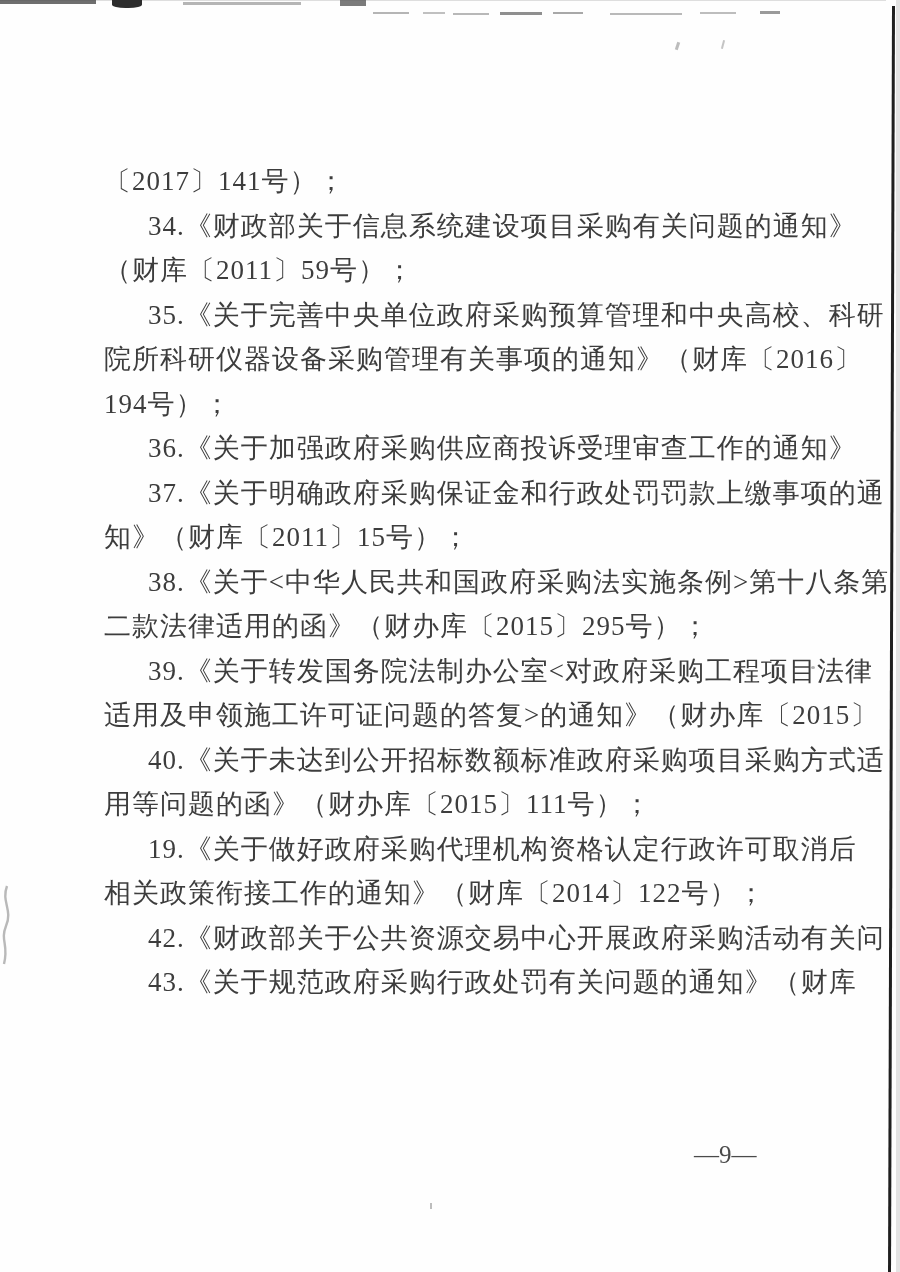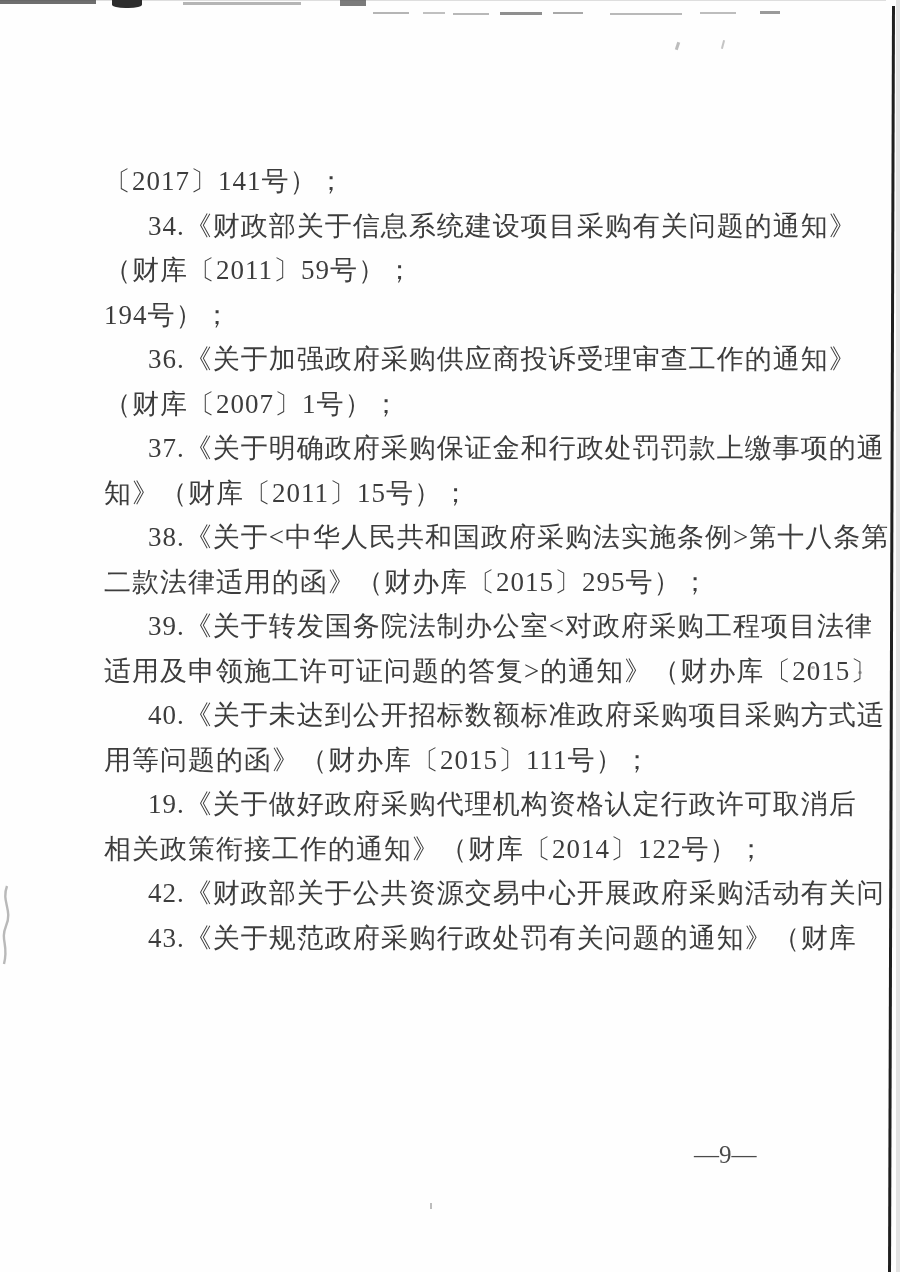--- a/index.html
+++ b/index.html
@@ -93,23 +93,24 @@
   <div class="art right-line"></div>
 
   <svg class="art left-scribble" width="22" height="92" viewBox="0 0 22 92">
     <path d="M9,6 C3,22 15,30 8,46 C2,61 11,64 6,84" fill="none" stroke="#8a8a8a" stroke-width="2.4" opacity="0.6"></path>
   </svg>
 
   <div class="text-block" id="text-block">
       <div class="line">〔2017〕141号）；</div>
       <div class="line indent">34.《财政部关于信息系统建设项目采购有关问题的通知》</div>
       <div class="line">（财库〔2011〕59号）；</div>
+      <div class="line indent">35.《关于完善中央单位政府采购预算管理和中央高校、科研</div>
+      <div class="line">院所科研仪器设备采购管理有关事项的通知》（财库〔2016〕</div>
       <div class="line">194号）；</div>
       <div class="line indent">36.《关于加强政府采购供应商投诉受理审查工作的通知》</div>
-      <div class="line">（财库〔2007〕1号）；</div>
       <div class="line indent">37.《关于明确政府采购保证金和行政处罚罚款上缴事项的通</div>
       <div class="line">知》（财库〔2011〕15号）；</div>
       <div class="line indent">38.《关于&lt;中华人民共和国政府采购法实施条例&gt;第十八条第</div>
       <div class="line">二款法律适用的函》（财办库〔2015〕295号）；</div>
       <div class="line indent">39.《关于转发国务院法制办公室&lt;对政府采购工程项目法律</div>
       <div class="line">适用及申领施工许可证问题的答复&gt;的通知》（财办库〔2015〕</div>
       <div class="line indent">40.《关于未达到公开招标数额标准政府采购项目采购方式适</div>
       <div class="line">用等问题的函》（财办库〔2015〕111号）；</div>
       <div class="line indent">19.《关于做好政府采购代理机构资格认定行政许可取消后</div>
       <div class="line">相关政策衔接工作的通知》（财库〔2014〕122号）；</div>

